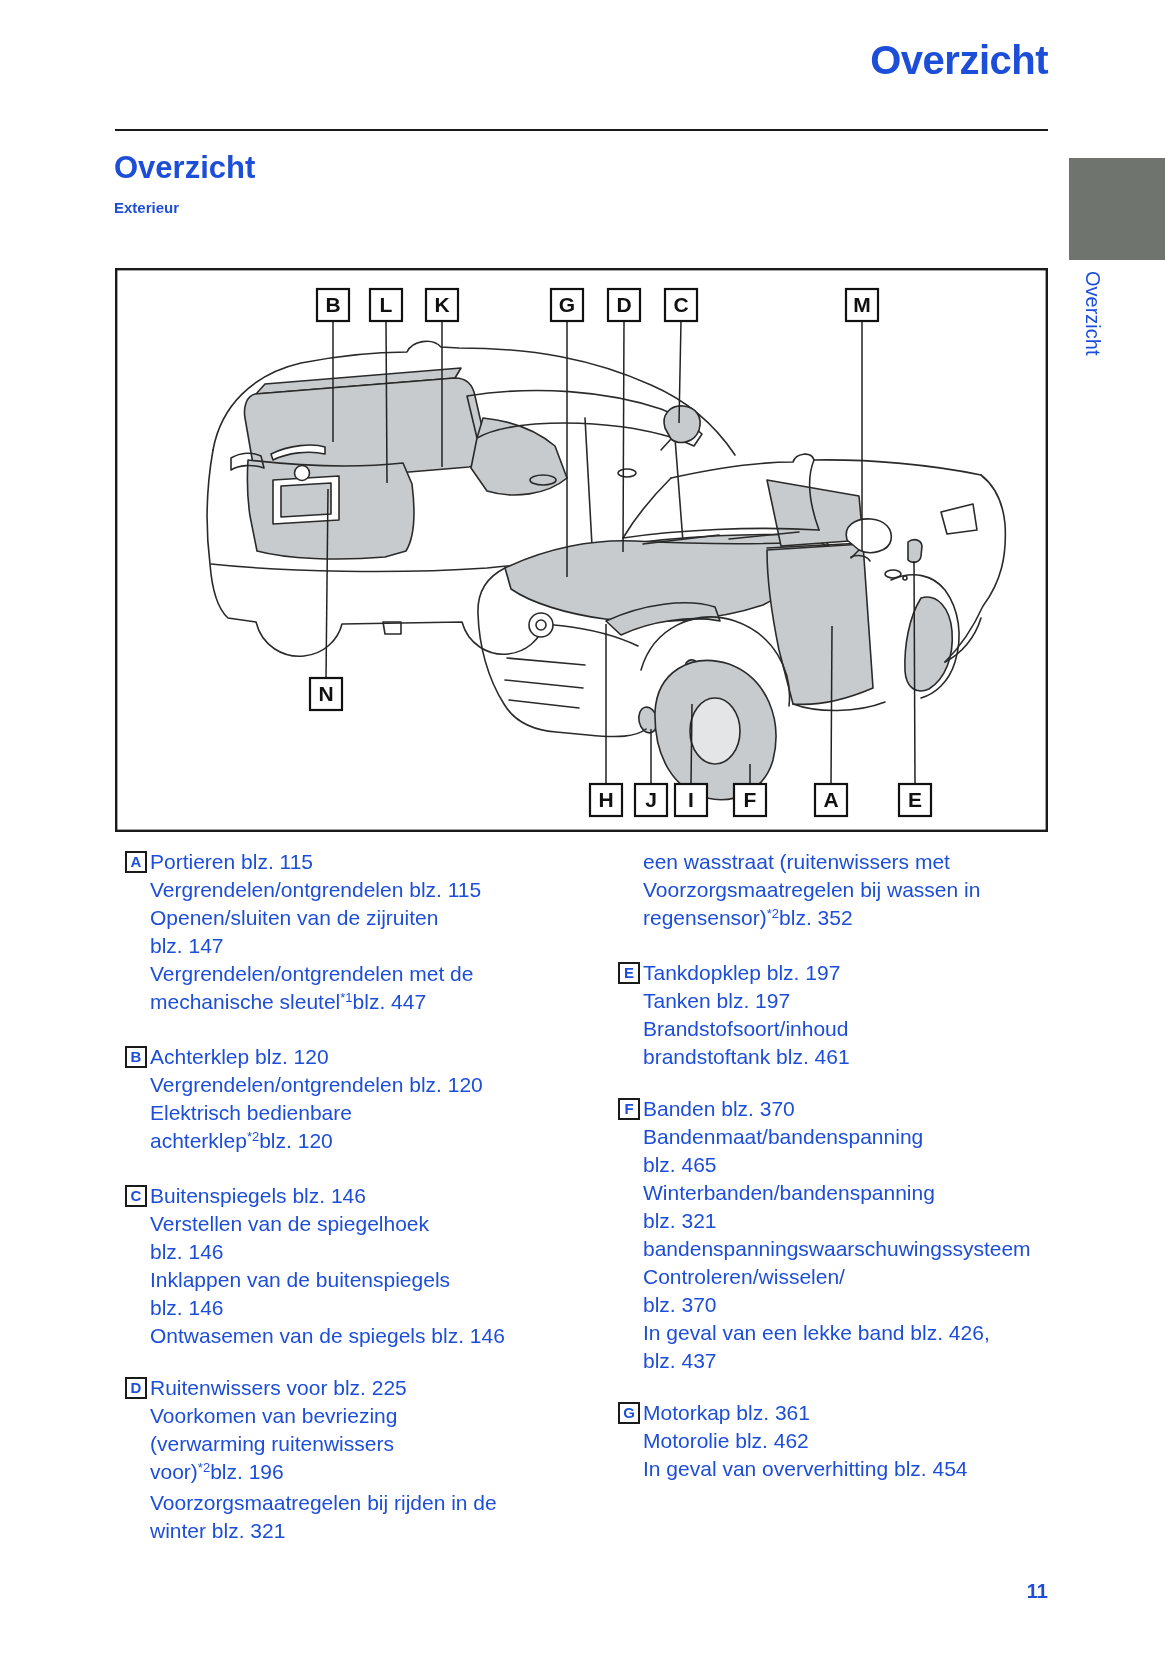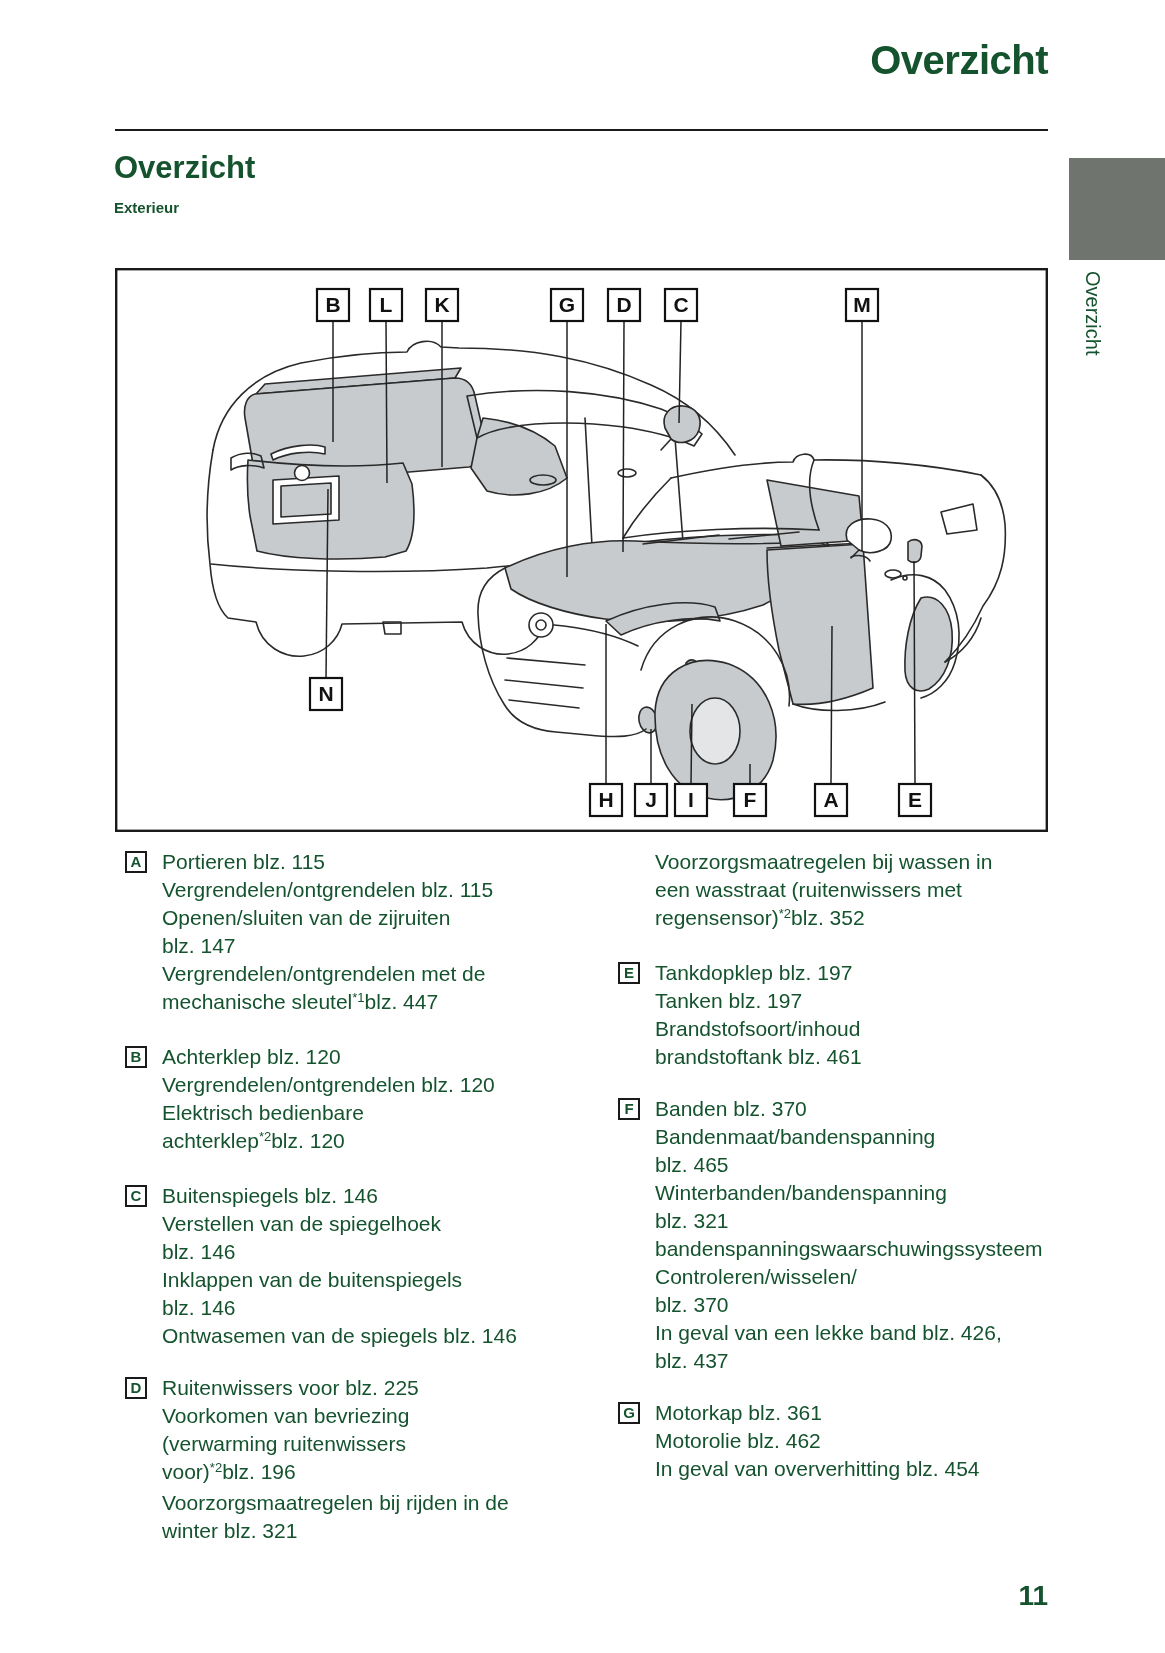--- a/index.html
+++ b/index.html
@@ -1,36 +1,36 @@
 <!DOCTYPE html>
 <html><head>
 <meta charset="utf-8">
 <style>
   html,body{margin:0;padding:0;background:#e8e8e8;}
   .page{position:relative;width:1165px;height:1653px;background:#fff;margin:0 auto;
-        font-family:"Liberation Sans",sans-serif;color:#14532d;overflow:hidden;}
+        font-family:"Liberation Sans",sans-serif;color:#1d4ed8;overflow:hidden;}
   .header-title{position:absolute;top:38px;right:117px;font-size:40px;font-weight:bold;letter-spacing:-0.5px;}
   .header-rule{position:absolute;left:115px;top:129px;width:933px;height:2px;background:#1a1a1a;}
   .section-title{position:absolute;left:114px;top:150px;font-size:31px;font-weight:bold;}
   .subsection-title{position:absolute;left:114px;top:199px;font-size:15px;font-weight:bold;}
   .chapter-tab{position:absolute;left:1069px;top:158px;width:96px;height:102px;background:#6f746f;}
   .vertical-label{position:absolute;left:1104px;top:271px;font-size:20px;white-space:nowrap;
         transform:rotate(90deg);transform-origin:0 0;}
   .diagram{position:absolute;left:115px;top:268px;width:933px;height:564px;}
   .legend{position:absolute;font-size:21px;line-height:28px;}
   .legend-left{left:125px;top:848px;width:420px;}
   .legend-right{left:618px;top:848px;width:432px;}
   .sec{display:flex;align-items:flex-start;margin-bottom:24px;}
   .chip{flex:none;width:22px;height:22px;box-sizing:border-box;border:2px solid #1a1a1a;
         font-size:15px;font-weight:bold;line-height:18px;text-align:center;margin-top:3px;background:#fff;}
   .chip.empty{border:none;}
-  .lines{margin-left:15px;}
+  .lines{margin-left:3px;}
   .ln{white-space:nowrap;}
   .sup{font-size:13px;position:relative;top:-7px;}
-  .page-number{position:absolute;top:1580px;right:117px;font-size:28px;font-weight:bold;}
+  .page-number{position:absolute;top:1580px;right:117px;font-size:20px;font-weight:bold;}
   .ld{stroke:#222;stroke-width:1.5;fill:none;}
   .lb{fill:#fff;stroke:#111;stroke-width:2.2;}
   .lt{font-family:"Liberation Sans",sans-serif;font-size:21px;font-weight:bold;text-anchor:middle;fill:#111;}
   .st{fill:none;stroke:#2a2a2a;stroke-width:1.6;stroke-linecap:round;stroke-linejoin:round;}
   .sh{fill:#c7cbcd;stroke:#2a2a2a;stroke-width:1.6;stroke-linejoin:round;}
   .wh{fill:#fff;stroke:#2a2a2a;stroke-width:1.6;stroke-linejoin:round;}
 </style>
 </head>
 <body>
 
@@ -226,22 +226,22 @@
           <div class="ln">voor)<span class="sup">*2</span>blz. 196</div>
           <div class="ln">Voorzorgsmaatregelen bij rijden in de</div>
           <div class="ln">winter blz. 321</div>
         </div>
       </div>
     </div>
   <div id="legend-right" class="legend legend-right">
       <div class="sec">
         <div class="chip empty"></div>
         <div class="lines">
+          <div class="ln">een wasstraat (ruitenwissers met</div>
           <div class="ln">Voorzorgsmaatregelen bij wassen in</div>
-          <div class="ln">een wasstraat (ruitenwissers met</div>
           <div class="ln">regensensor)<span class="sup">*2</span>blz. 352</div>
         </div>
       </div>
       <div class="sec">
         <div class="chip">E</div>
         <div class="lines">
           <div class="ln">Tankdopklep blz. 197</div>
           <div class="ln">Tanken blz. 197</div>
           <div class="ln">Brandstofsoort/inhoud</div>
           <div class="ln">brandstoftank blz. 461</div>

